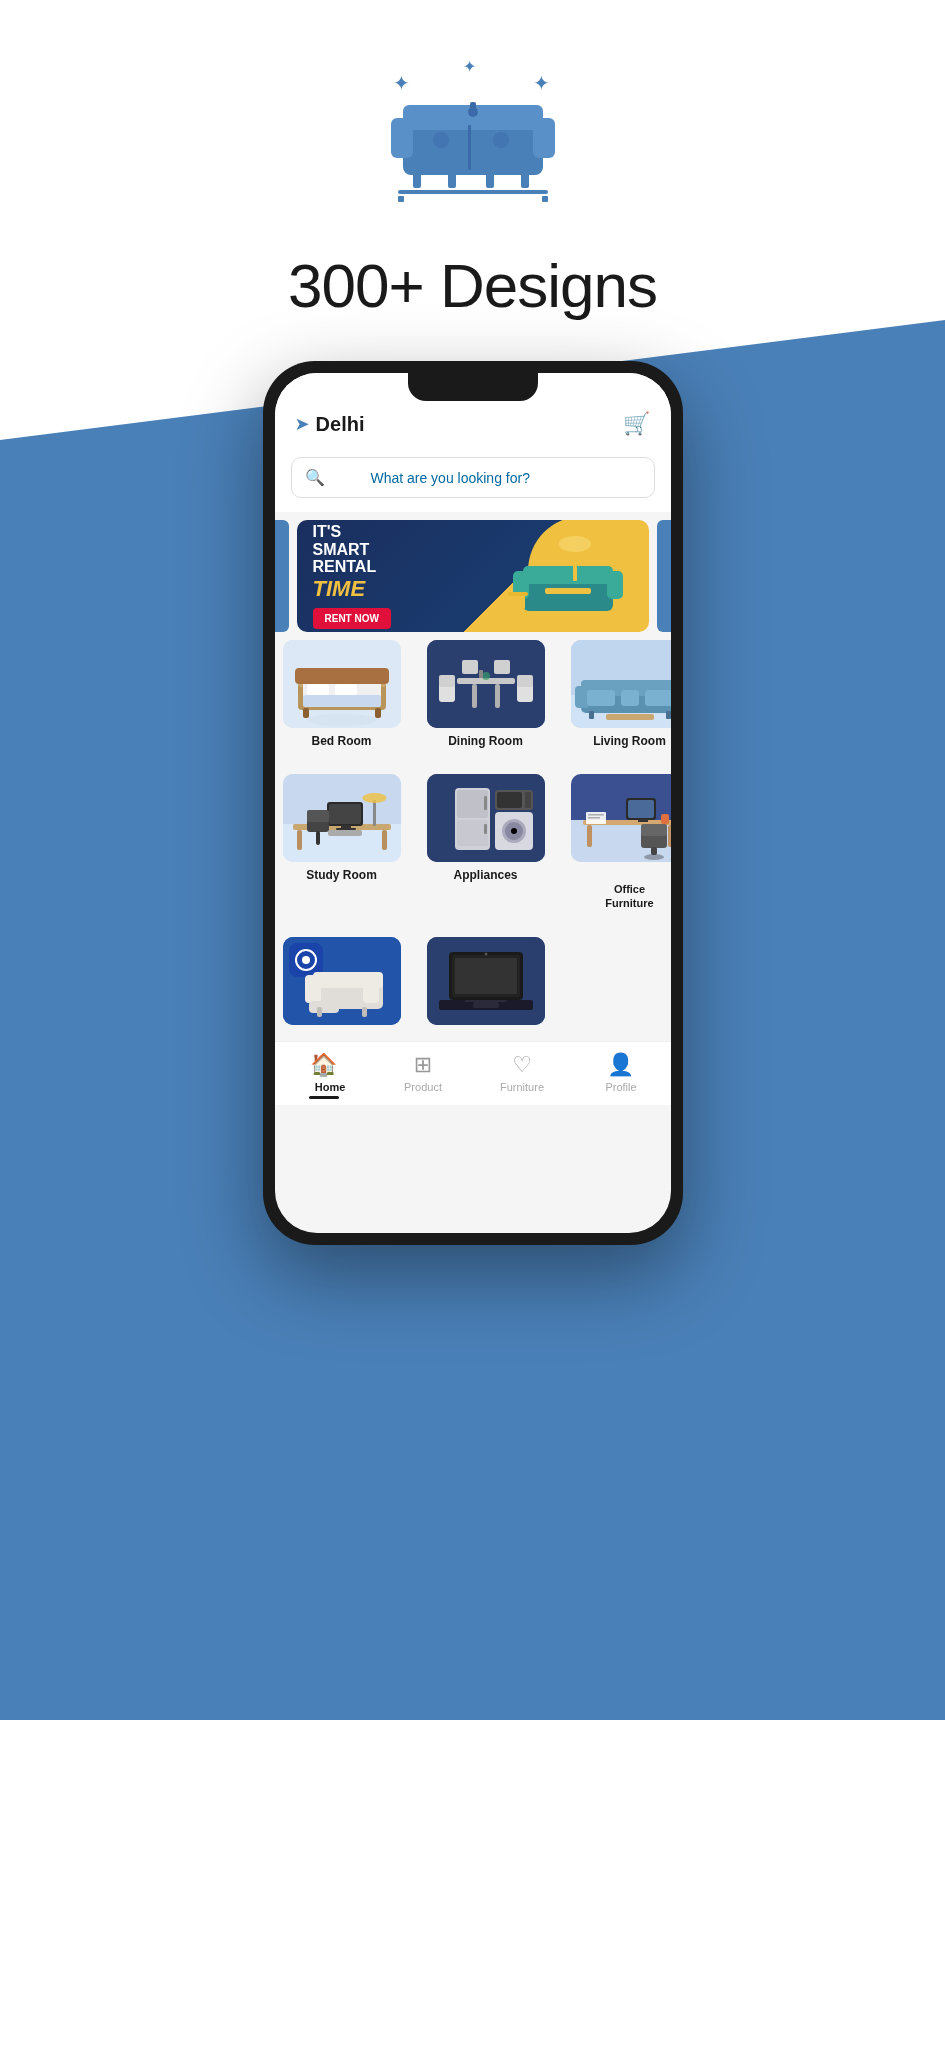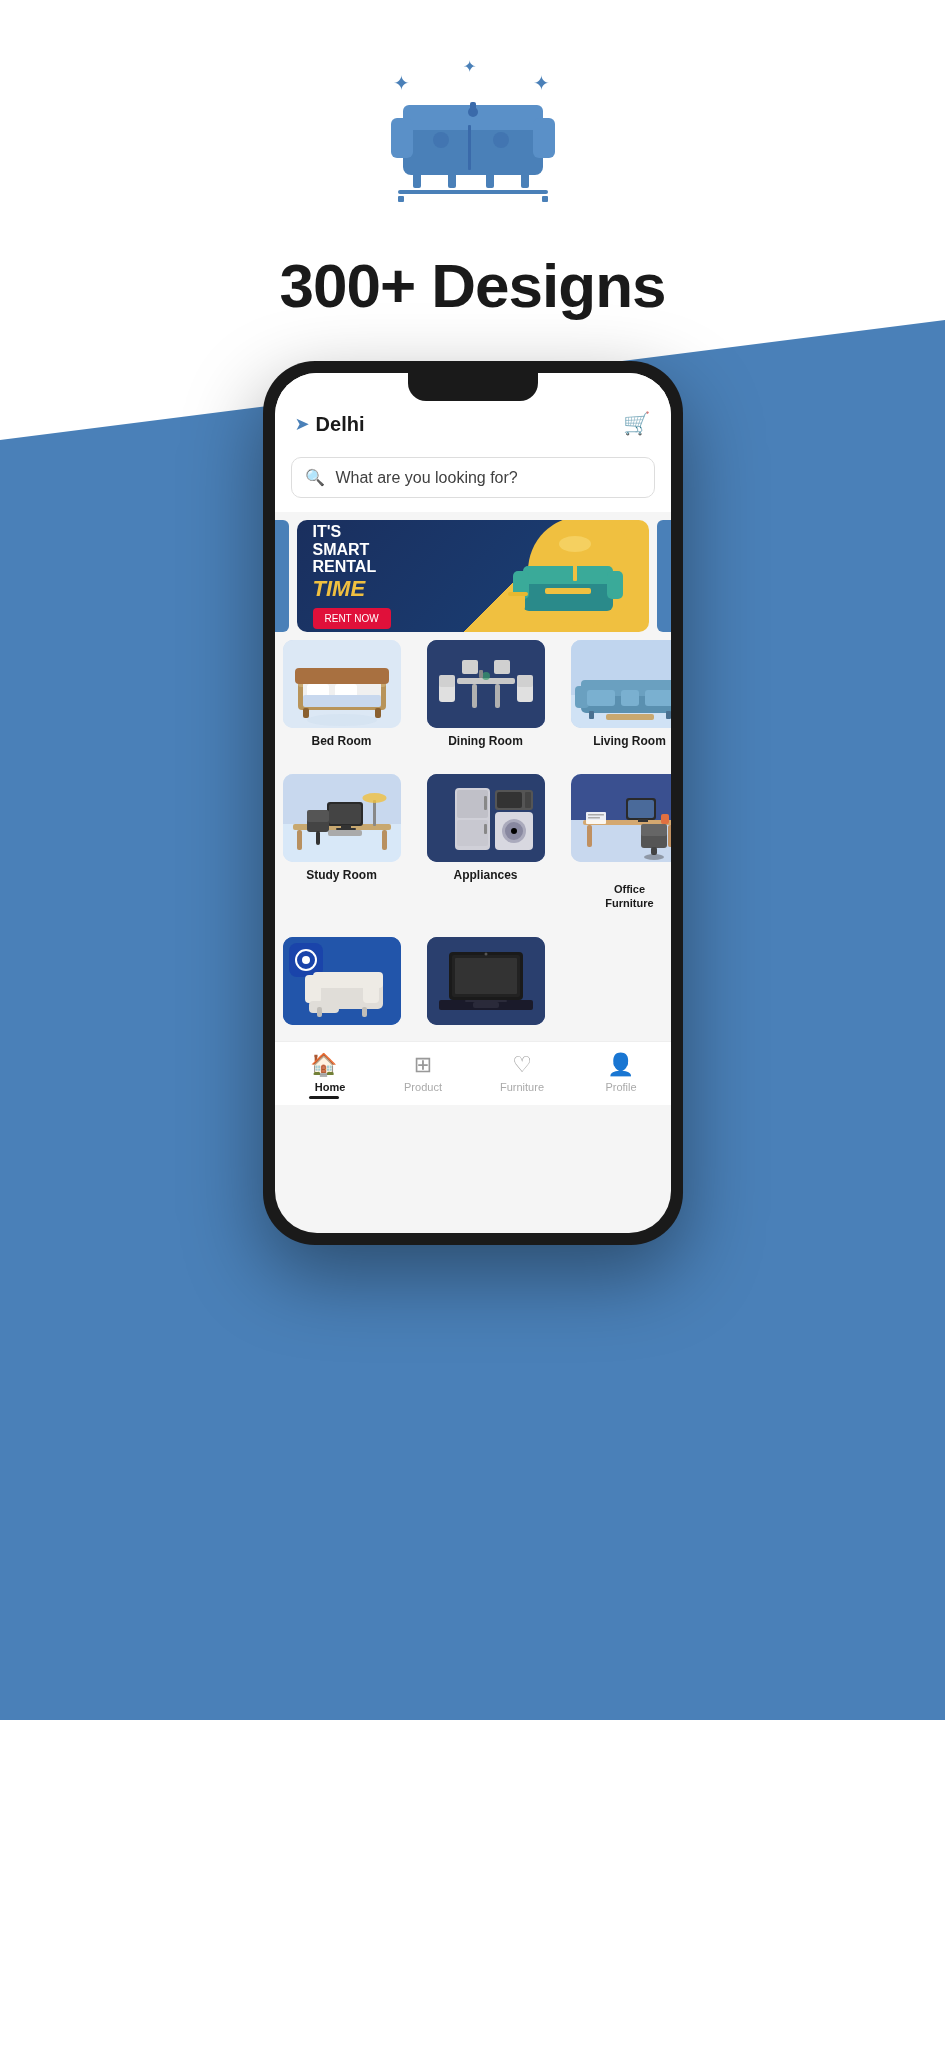--- a/index.html
+++ b/index.html
@@ -36,21 +36,21 @@
     }
 
     .sofa-icon {
       width: 200px;
       height: 180px;
       margin-bottom: 20px;
     }
 
     .hero-title {
       font-size: 62px;
-      font-weight: 700;
+      font-weight: 400;
       color: #1a1a1a;
       text-align: center;
       letter-spacing: -1px;
     }
 
     
     .phone-wrapper {
       position: relative;
       z-index: 1;
       display: flex;
@@ -132,22 +132,23 @@
       padding: 10px 14px;
       gap: 10px;
     }
 
     .search-icon-ph {
       color: #999;
       font-size: 16px;
     }
 
     .search-placeholder {
-      color: #404040;
-      font-size: 16px;
+      color: #0369a1;
+      font-size: 14px;
+      margin-left: 35px;
     }
 
     
     .banner-area {
       padding: 8px 0 8px;
       display: flex;
       gap: 8px;
       overflow: hidden;
     }
 
@@ -188,21 +189,21 @@
       font-size: 22px;
       font-weight: 900;
       font-style: italic;
       text-transform: uppercase;
     }
 
     .rent-now-btn {
       background: #e0103a;
       color: white;
       font-size: 10px;
-      font-weight: 400;
+      font-weight: 700;
       padding: 5px 12px;
       border-radius: 4px;
       display: inline-block;
       margin-top: 6px;
     }
 
     .banner-chairs {
       width: 160px;
       height: 120px;
       position: relative;

